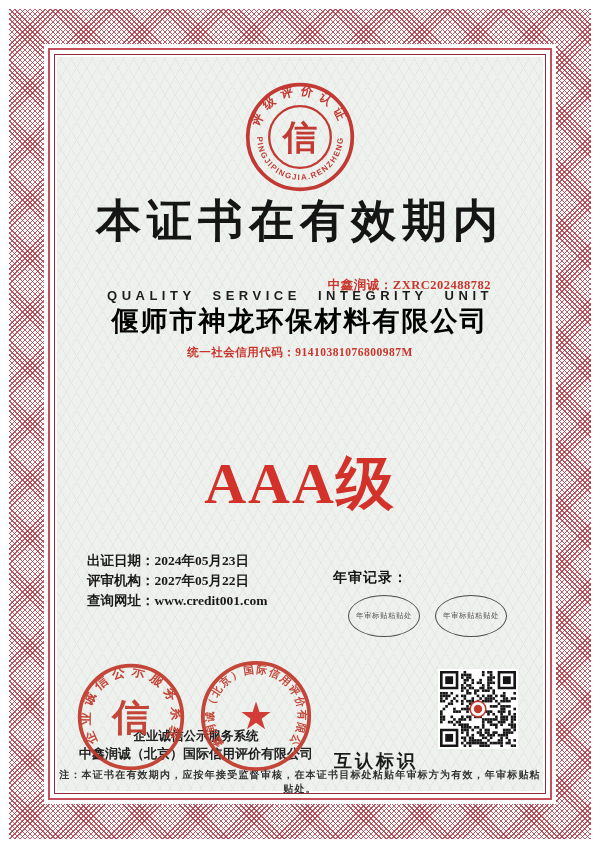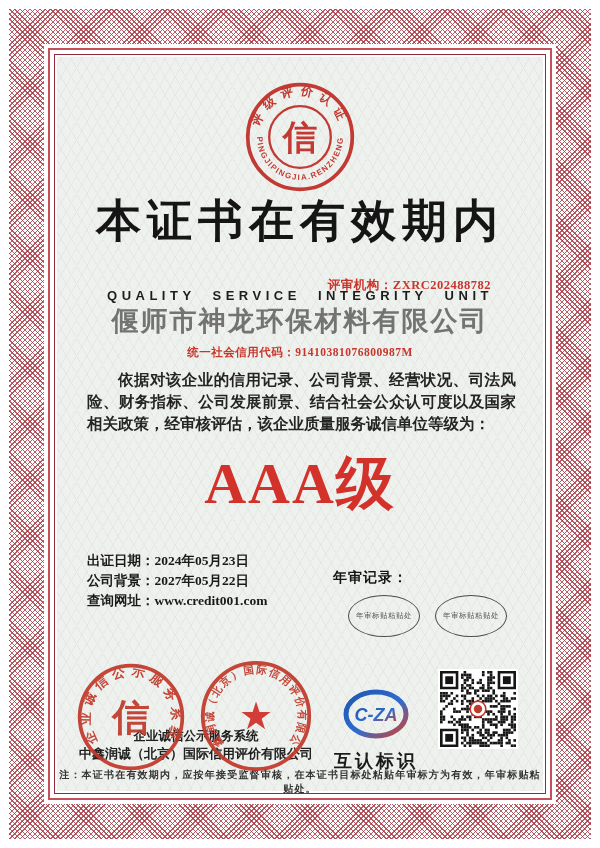--- a/index.html
+++ b/index.html
@@ -17,21 +17,21 @@
     repeating-linear-gradient(60deg,#a4303c 0 1px,transparent 1px 9px),
     repeating-linear-gradient(-60deg,#a4303c 0 1px,transparent 1px 9px);}
   
   .abs{position:absolute;}
   .ctr{left:0;right:0;text-align:center;}
   .emblem{top:24px;left:50%;transform:translateX(-50%);}
   .cert-title{top:134px;font-size:45px;font-weight:900;letter-spacing:6px;color:#151515;}
   .cert-subtitle{top:197px;font-size:13px;font-weight:bold;letter-spacing:4.5px;word-spacing:9px;
     color:#1d1d1d;font-family:"Liberation Sans","DejaVu Sans",sans-serif;margin-top:34px;}
   .credit-line{top:220px;right:52px;font-size:12.5px;font-weight:bold;color:#c8352c;letter-spacing:.5px;}
-  .company{top:246px;font-size:27px;font-weight:900;letter-spacing:2px;color:#737373;}
+  .company{top:246px;font-size:27px;font-weight:900;letter-spacing:2px;color:#000000;}
   .uscc{top:288px;font-size:11.5px;font-weight:bold;color:#c8352c;letter-spacing:.5px;}
   .para{top:312px;left:30px;right:27px;font-size:15.5px;font-weight:bold;line-height:1.42;
     text-indent:2em;text-align:justify;color:#242424;}
   .grade{top:388px;font-size:58px;font-weight:900;color:#d3322b;letter-spacing:2px;}
   .details{top:494px;left:30px;font-size:13.5px;font-weight:bold;color:#1a1a1a;}
   .details .row{height:20px;line-height:20px;}
   .annual-label{top:512px;left:276px;font-size:14px;font-weight:bold;color:#151515;letter-spacing:1px;}
   .sticker{position:absolute;top:538px;width:70px;height:40px;border:1.5px solid #4c4c4c;border-radius:50%;
     display:flex;align-items:center;justify-content:center;color:#5a5a5a;font-size:7.5px;letter-spacing:.5px;}
   .sticker.s1{left:291px;} .sticker.s2{left:378px;}
@@ -73,38 +73,37 @@
           <textPath href="#arcB" startOffset="50%" text-anchor="middle">PINGJIPINGJIA.RENZHENG</textPath>
         </text>
         <text x="60" y="73" text-anchor="middle" font-size="37" font-weight="900" fill="#c23a33">信</text>
       </svg>
     </div>
 
     <div class="abs ctr cert-title">本证书在有效期内</div>
     <div class="abs ctr cert-subtitle">QUALITY SERVICE INTEGRITY UNIT</div>
 
     <div class="abs credit-line">
-      <span>评审机构：</span><span>ZXRC202488782</span>
+      <span>中鑫润诚：</span><span>ZXRC202488782</span>
     </div>
 
     <div class="abs ctr company">偃师市神龙环保材料有限公司</div>
     <div class="abs ctr uscc">
       <span>统一社会信用代码：</span><span>91410381076800987M</span>
     </div>
 
-    <div class="abs para">依据对该企业的信用记录、公司背景、经营状况、司法风险、财务指标、公司发展前景、结合社会公众认可度以及国家相关政策，经审核评估，该企业质量服务诚信单位等级为：</div>
 
     <div class="abs ctr grade">AAA级</div>
 
     <div class="abs details">
       <div class="row">
         <span>出证日期：</span><span>2024年05月23日</span>
       </div>
       <div class="row">
-        <span>公司背景：</span><span>2027年05月22日</span>
+        <span>评审机构：</span><span>2027年05月22日</span>
       </div>
       <div class="row">
         <span>查询网址：</span><span>www.credit001.com</span>
       </div>
     </div>
 
     <div class="abs annual-label">年审记录：</div>
     <div class="sticker s1">年审标贴粘贴处</div>
     <div class="sticker s2">年审标贴粘贴处</div>
 
@@ -126,33 +125,20 @@
       <svg width="114" height="114" viewBox="0 0 120 120">
         <circle cx="60" cy="60" r="56" fill="none" stroke="#c0392b" stroke-width="4"></circle>
         <path id="arcR" d="M 24,87 A 45,45 0 1 1 96,87" fill="none"></path>
         <text font-size="11" font-weight="bold" fill="#c0392b" letter-spacing="1.8">
           <textPath href="#arcR" startOffset="50%" text-anchor="middle">中鑫润诚（北京）国际信用评价有限公司</textPath>
         </text>
         <text x="60" y="74" text-anchor="middle" font-size="40" fill="#d0302a">★</text>
       </svg>
     </div>
 
-    <div class="abs mutual">
-      <svg width="66" height="50" viewBox="0 0 66 50">
-        <defs>
-          <linearGradient id="gm" x1="0" y1="0" x2="1" y2="1">
-            <stop offset="0" stop-color="#1e56b0"></stop>
-            <stop offset="0.55" stop-color="#2f6bd0"></stop>
-            <stop offset="1" stop-color="#d8402a"></stop>
-          </linearGradient>
-        </defs>
-        <ellipse cx="33" cy="25" rx="30" ry="22" fill="none" stroke="url(#gm)" stroke-width="5"></ellipse>
-        <text x="33" y="32" text-anchor="middle" font-size="18" font-style="italic" font-weight="900" fill="url(#gm)" font-family="Liberation Sans, DejaVu Sans, sans-serif">C-ZA</text>
-      </svg>
-    </div>
     <div class="abs mutual-label">互认标识</div>
 
     <div class="abs qr-box">
       <svg id="qr" width="76" height="76" viewBox="0 0 29 29" fill="#151515">
         <rect x="0" y="0" width="29" height="29" fill="#fff"></rect>
       <rect x="9" y="0" width="1" height="1"></rect>
           <rect x="16" y="0" width="1" height="1"></rect>
           <rect x="18" y="0" width="1" height="1"></rect>
           <rect x="19" y="0" width="1" height="1"></rect>
           <rect x="8" y="1" width="1" height="1"></rect>

